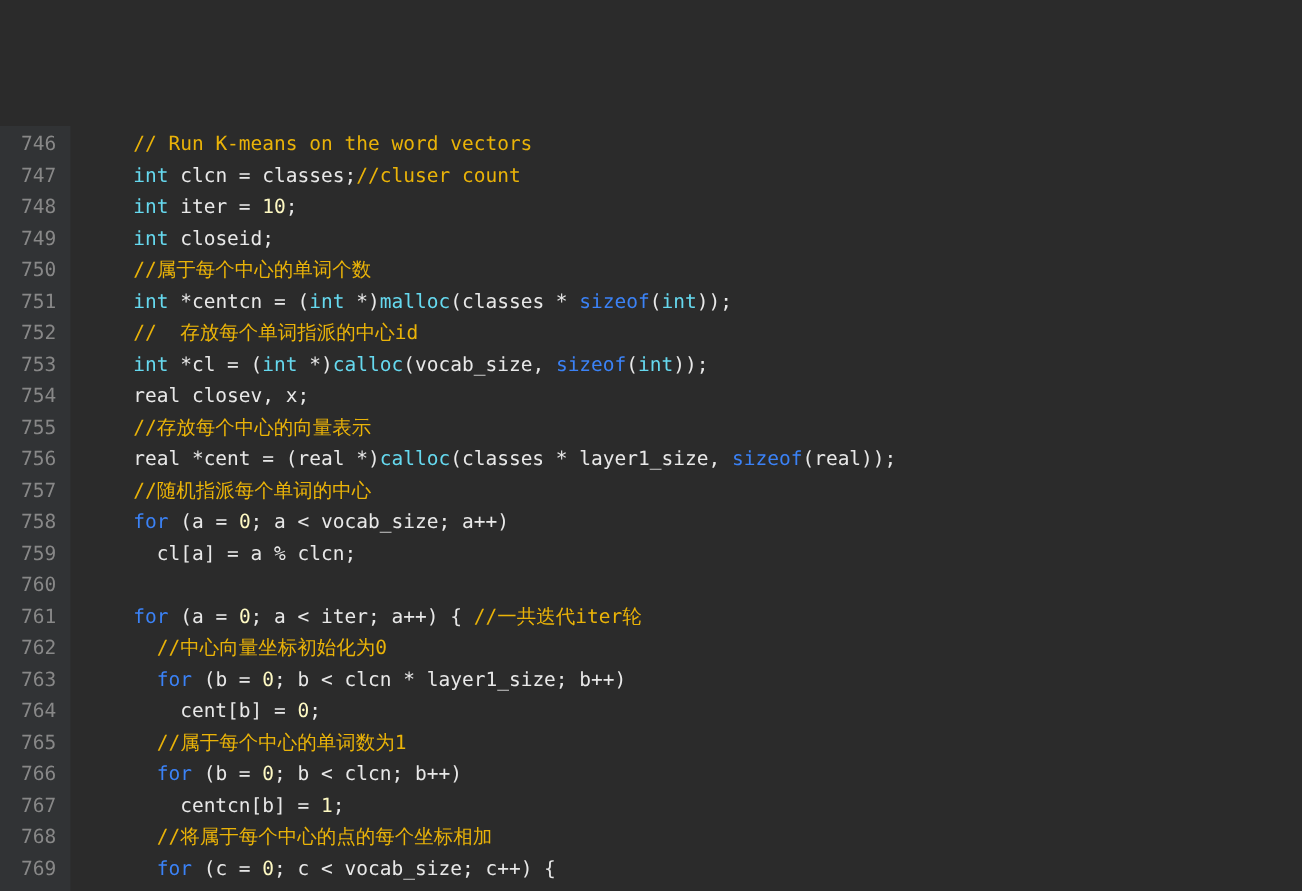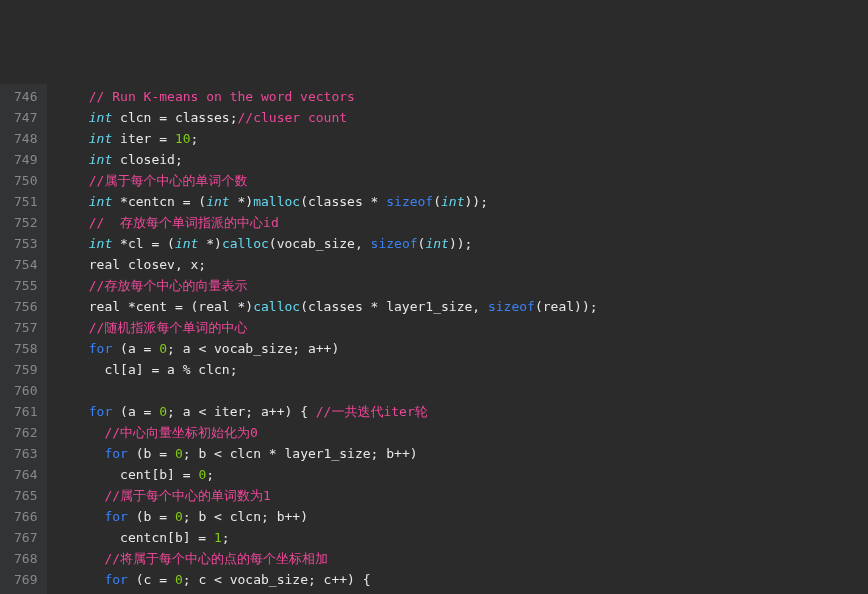--- a/index.html
+++ b/index.html
@@ -25,25 +25,25 @@
     padding: 2px 10px 2px 14px;
     user-select: none;
   }
   .code {
     padding: 2px 0 2px 10px;
     flex: 1;
   }
   .line {
     display: block;
   }
-  .c  { color: #ec4899; }         
+  .c  { color: #eab308; }         
   .kw { color: #3b82f6; }         
-  .ty { color: #66d9ef; font-style: italic; } 
+  .ty { color: #66d9ef; } 
   .fn { color: #66d9ef; }         
-  .nu { color: #84cc16; }
+  .nu { color: #fef9c3; }
 </style>
 </head>
 <body>
 
 
 
 <div class="editor">
   <div class="gutter" id="gutter"><span class="line">746</span><span class="line">747</span><span class="line">748</span><span class="line">749</span><span class="line">750</span><span class="line">751</span><span class="line">752</span><span class="line">753</span><span class="line">754</span><span class="line">755</span><span class="line">756</span><span class="line">757</span><span class="line">758</span><span class="line">759</span><span class="line">760</span><span class="line">761</span><span class="line">762</span><span class="line">763</span><span class="line">764</span><span class="line">765</span><span class="line">766</span><span class="line">767</span><span class="line">768</span><span class="line">769</span><span class="line">770</span></div>
   <div class="code" id="code"><span class="line"><span>    </span><span class="c">// Run K-means on the word vectors</span></span><span class="line"><span>    </span><span class="ty">int</span><span> clcn = classes;</span><span class="c">//cluser count</span></span><span class="line"><span>    </span><span class="ty">int</span><span> iter = </span><span class="nu">10</span><span>;</span></span><span class="line"><span>    </span><span class="ty">int</span><span> closeid;</span></span><span class="line"><span>    </span><span class="c">//属于每个中心的单词个数</span></span><span class="line"><span>    </span><span class="ty">int</span><span> *centcn = (</span><span class="ty">int</span><span> *)</span><span class="fn">malloc</span><span>(classes * </span><span class="kw">sizeof</span><span>(</span><span class="ty">int</span><span>));</span></span><span class="line"><span>    </span><span class="c">//  存放每个单词指派的中心id</span></span><span class="line"><span>    </span><span class="ty">int</span><span> *cl = (</span><span class="ty">int</span><span> *)</span><span class="fn">calloc</span><span>(vocab_size, </span><span class="kw">sizeof</span><span>(</span><span class="ty">int</span><span>));</span></span><span class="line"><span>    real closev, x;</span></span><span class="line"><span>    </span><span class="c">//存放每个中心的向量表示</span></span><span class="line"><span>    real *cent = (real *)</span><span class="fn">calloc</span><span>(classes * layer1_size, </span><span class="kw">sizeof</span><span>(real));</span></span><span class="line"><span>    </span><span class="c">//随机指派每个单词的中心</span></span><span class="line"><span>    </span><span class="kw">for</span><span> (a = </span><span class="nu">0</span><span>; a &lt; vocab_size; a++)</span></span><span class="line"><span>      cl[a] = a % clcn;</span></span><span class="line">&nbsp;</span><span class="line"><span>    </span><span class="kw">for</span><span> (a = </span><span class="nu">0</span><span>; a &lt; iter; a++) { </span><span class="c">//一共迭代iter轮</span></span><span class="line"><span>      </span><span class="c">//中心向量坐标初始化为0</span></span><span class="line"><span>      </span><span class="kw">for</span><span> (b = </span><span class="nu">0</span><span>; b &lt; clcn * layer1_size; b++)</span></span><span class="line"><span>        cent[b] = </span><span class="nu">0</span><span>;</span></span><span class="line"><span>      </span><span class="c">//属于每个中心的单词数为1</span></span><span class="line"><span>      </span><span class="kw">for</span><span> (b = </span><span class="nu">0</span><span>; b &lt; clcn; b++)</span></span><span class="line"><span>        centcn[b] = </span><span class="nu">1</span><span>;</span></span><span class="line"><span>      </span><span class="c">//将属于每个中心的点的每个坐标相加</span></span><span class="line"><span>      </span><span class="kw">for</span><span> (c = </span><span class="nu">0</span><span>; c &lt; vocab_size; c++) {</span></span><span class="line"><span>        </span><span class="kw">for</span><span> (d = </span><span class="nu">0</span><span>; d &lt; layer1_size; d++)</span></span></div>
 </div>

